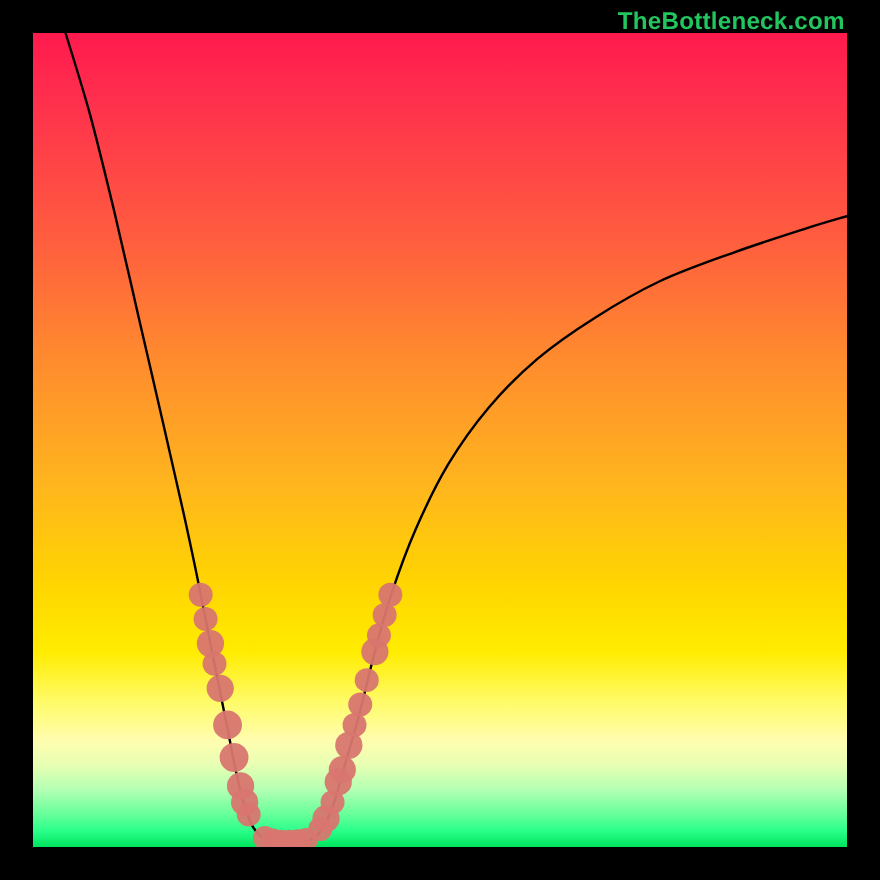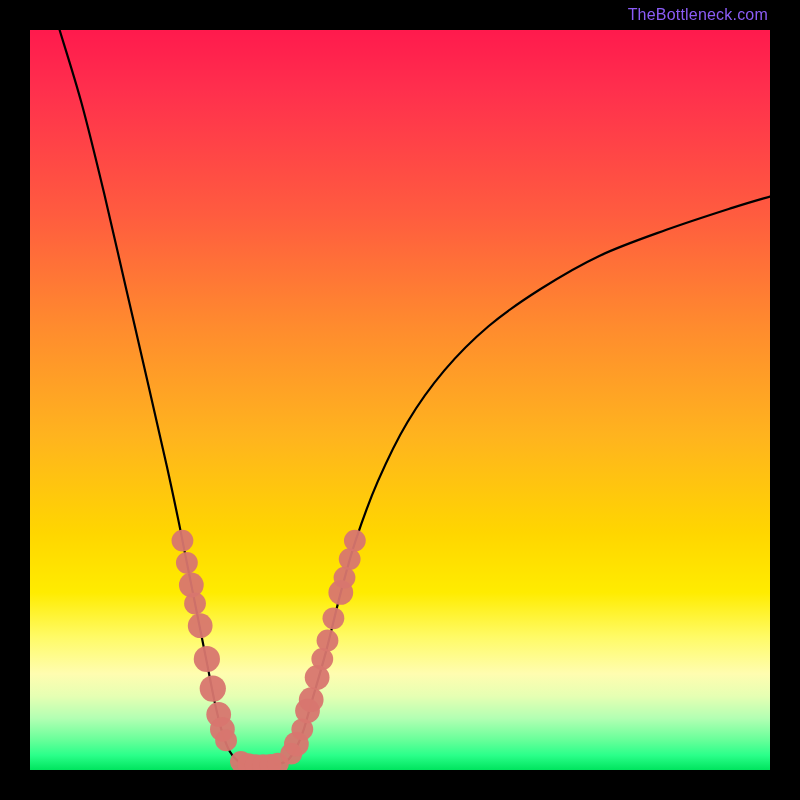--- a/index.html
+++ b/index.html
@@ -46,24 +46,24 @@
       #b3ffb3 93%,
       #66ff99 96%,
       #2bff8a 98%,
       #00e45e 100%
     );
   }
   .watermark {
     position: absolute;
     top: 6px;
     right: 32px;
-    color: #8b5cf6;
-    font-size: 16px;
+    color: #22c55e;
+    font-size: 22px;
     letter-spacing: 0.2px;
-    font-weight: 400;
+    font-weight: 700;
     user-select: none;
   }
   svg.curve {
     position: absolute;
     top: 0; left: 0;
     width: 100%;
     height: 100%;
   }
   .marker {
     fill: #d8766f;

